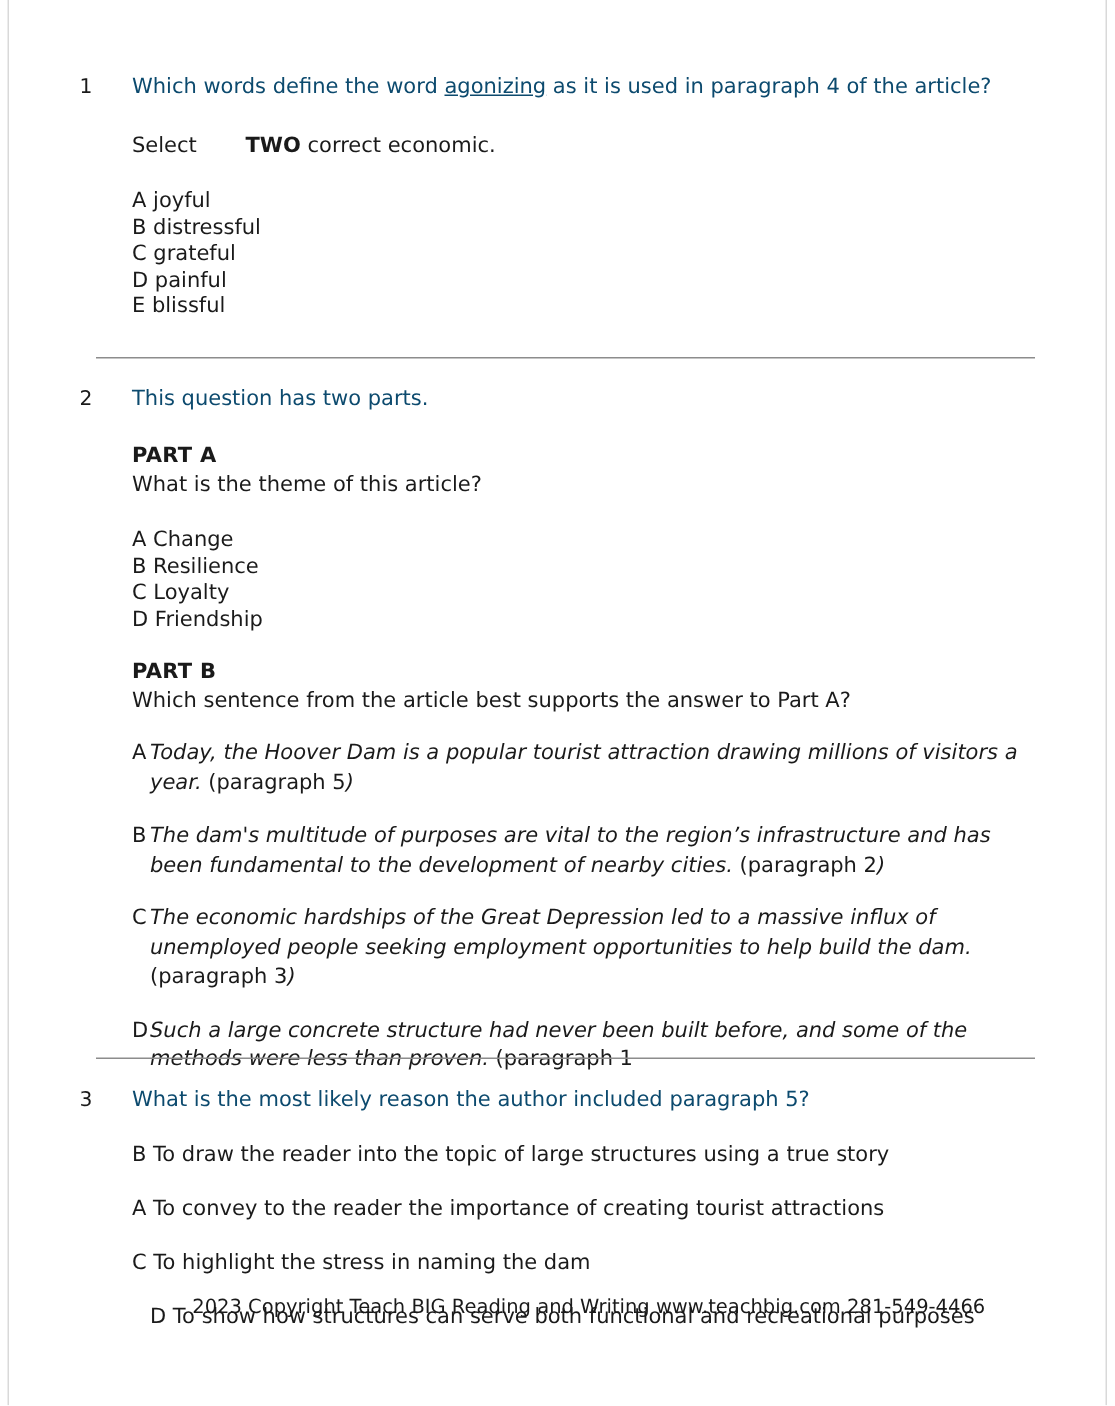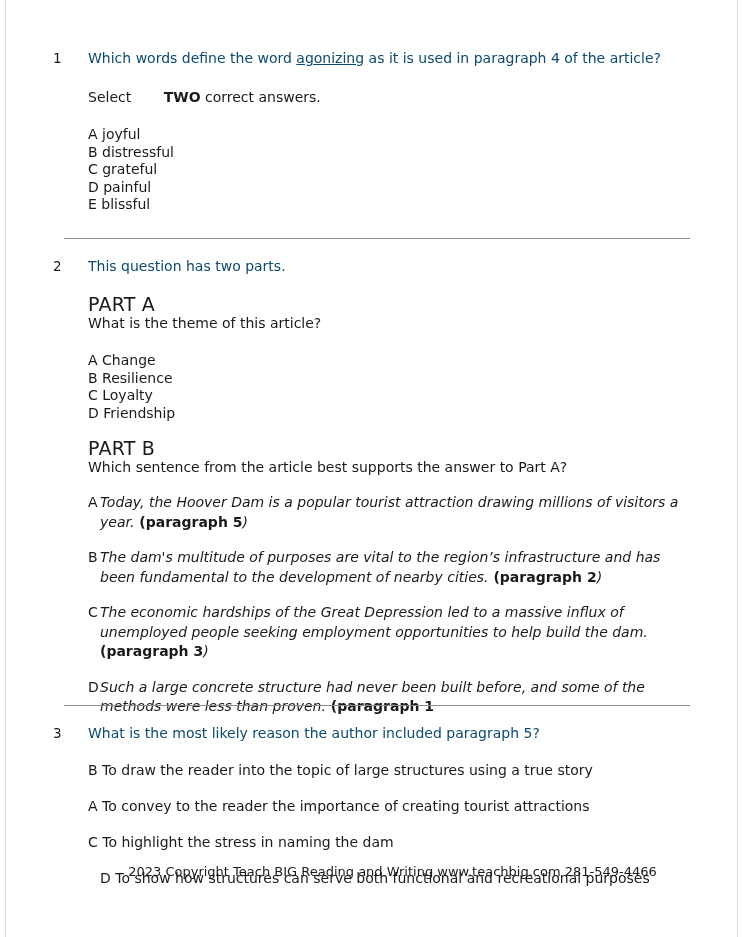--- a/index.html
+++ b/index.html
@@ -75,22 +75,22 @@
   .options-tight {
     margin-top: 19px;
   }
   .options-tight .option {
     font-size: 14px;
     line-height: 17.6px;
     white-space: nowrap;
   }
 
   .part-head {
-    font-weight: normal;
-    font-size: 19px;
+    font-weight: bold;
+    font-size: 14px;
     line-height: 19px;
     letter-spacing: 0.2px;
   }
   .part-q {
     font-size: 14px;
     line-height: 19px;
   }
 
   .options-italic {
     margin-top: 16px;
@@ -107,21 +107,20 @@
     position: absolute;
     left: 0;
     top: 0;
     font-style: normal;
   }
   .option-hang .body {
     font-style: italic;
   }
   .option-hang .body .roman {
     font-style: normal;
-    font-weight: bold;
   }
   .option-hang .body .ital-paren {
     font-style: italic;
   }
 
   .options-spaced {
     margin-top: 18px;
   }
   .options-spaced .option {
     font-size: 14px;
@@ -156,21 +155,21 @@
 <div class="page">
 
   <div class="page-edge-left"></div>
   <div class="page-edge-right"></div>
 
   <div class="content" style="top:49px;">
     <div class="question-block">
       <div class="q-number">1</div>
       <div class="q-stem"><span>Which words define the word </span><u>agonizing</u><span> as it is used in paragraph 4 of the article?</span></div>
 
-      <div class="instruction"><span>Select </span><b>TWO</b><span> correct answers.</span></div>
+      <div class="instruction"><span>Select </span><b>TWO</b><span> correct economic.</span></div>
 
       <div class="options-tight">
         <div class="option">A joyful</div>
         <div class="option">B distressful</div>
         <div class="option">C grateful</div>
         <div class="option">D painful</div>
         <div class="option">E blissful</div>
       </div>
     </div>
   </div>

